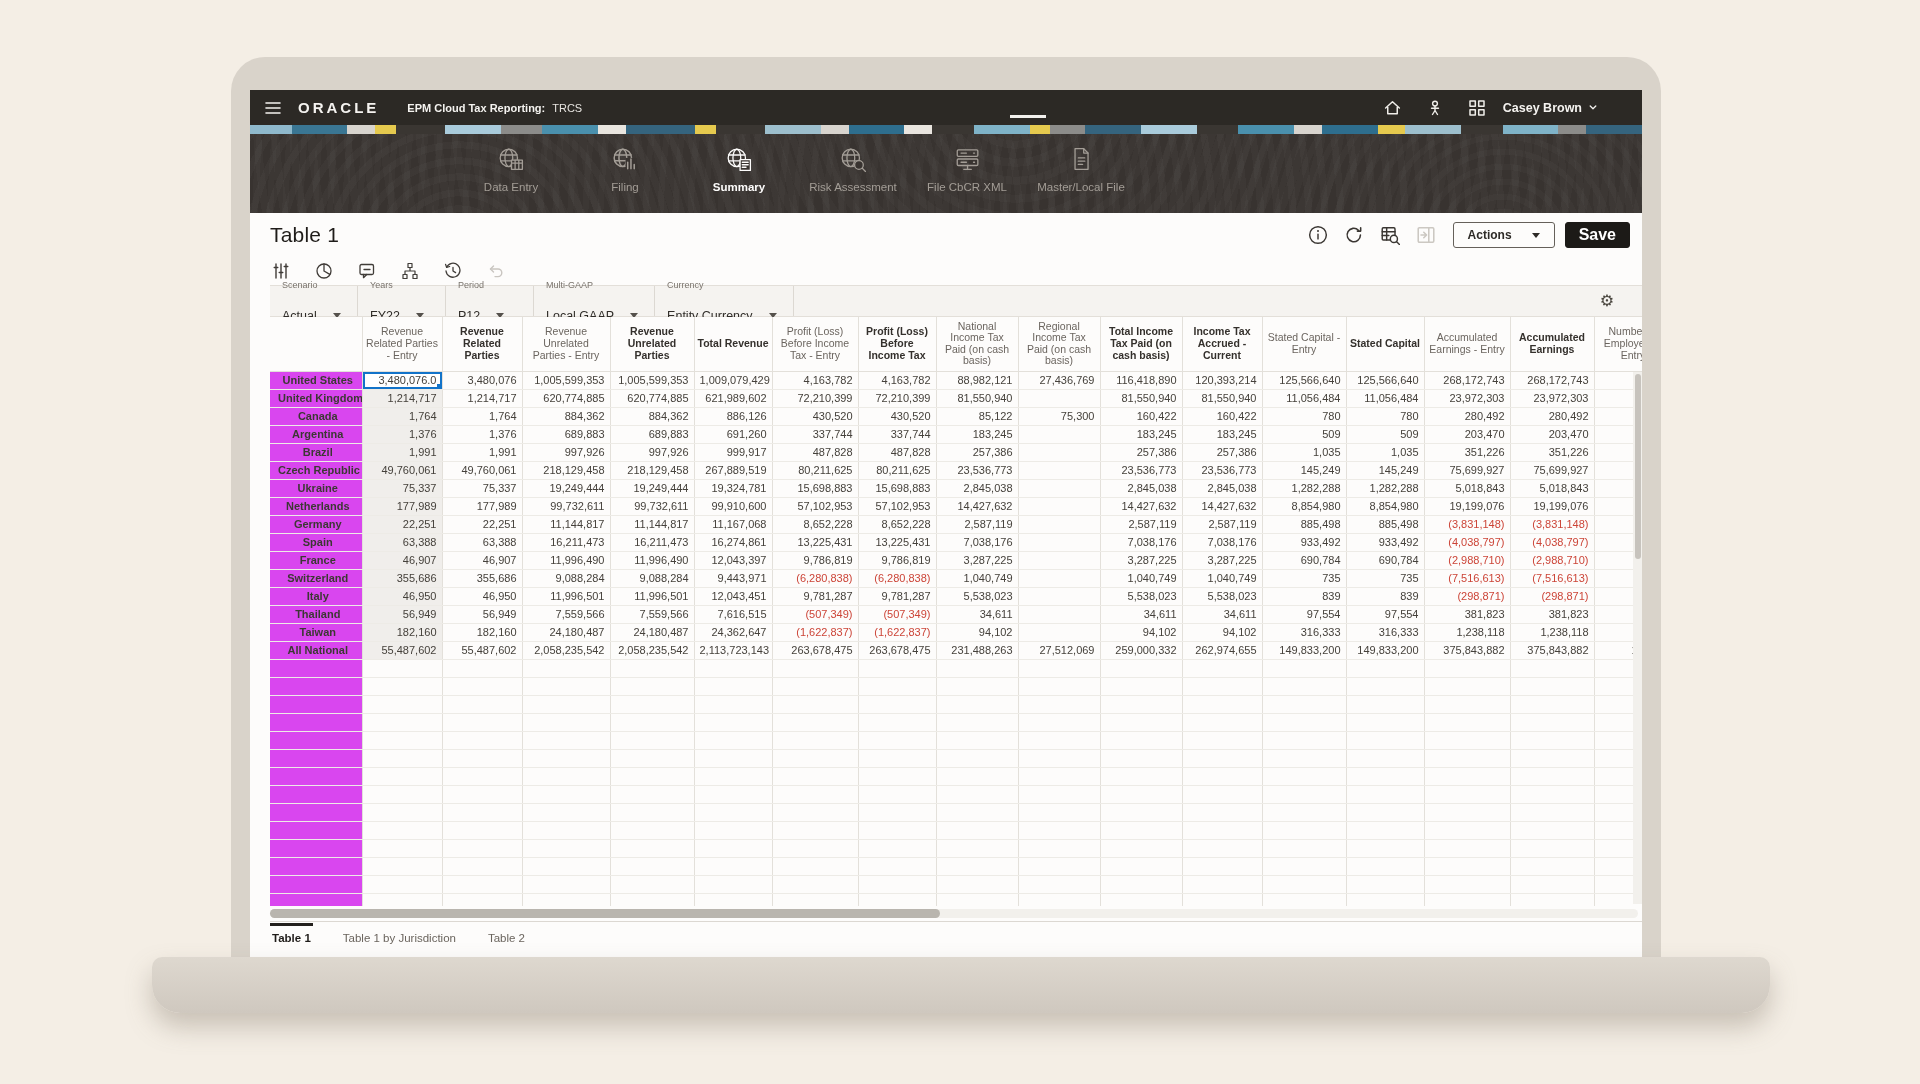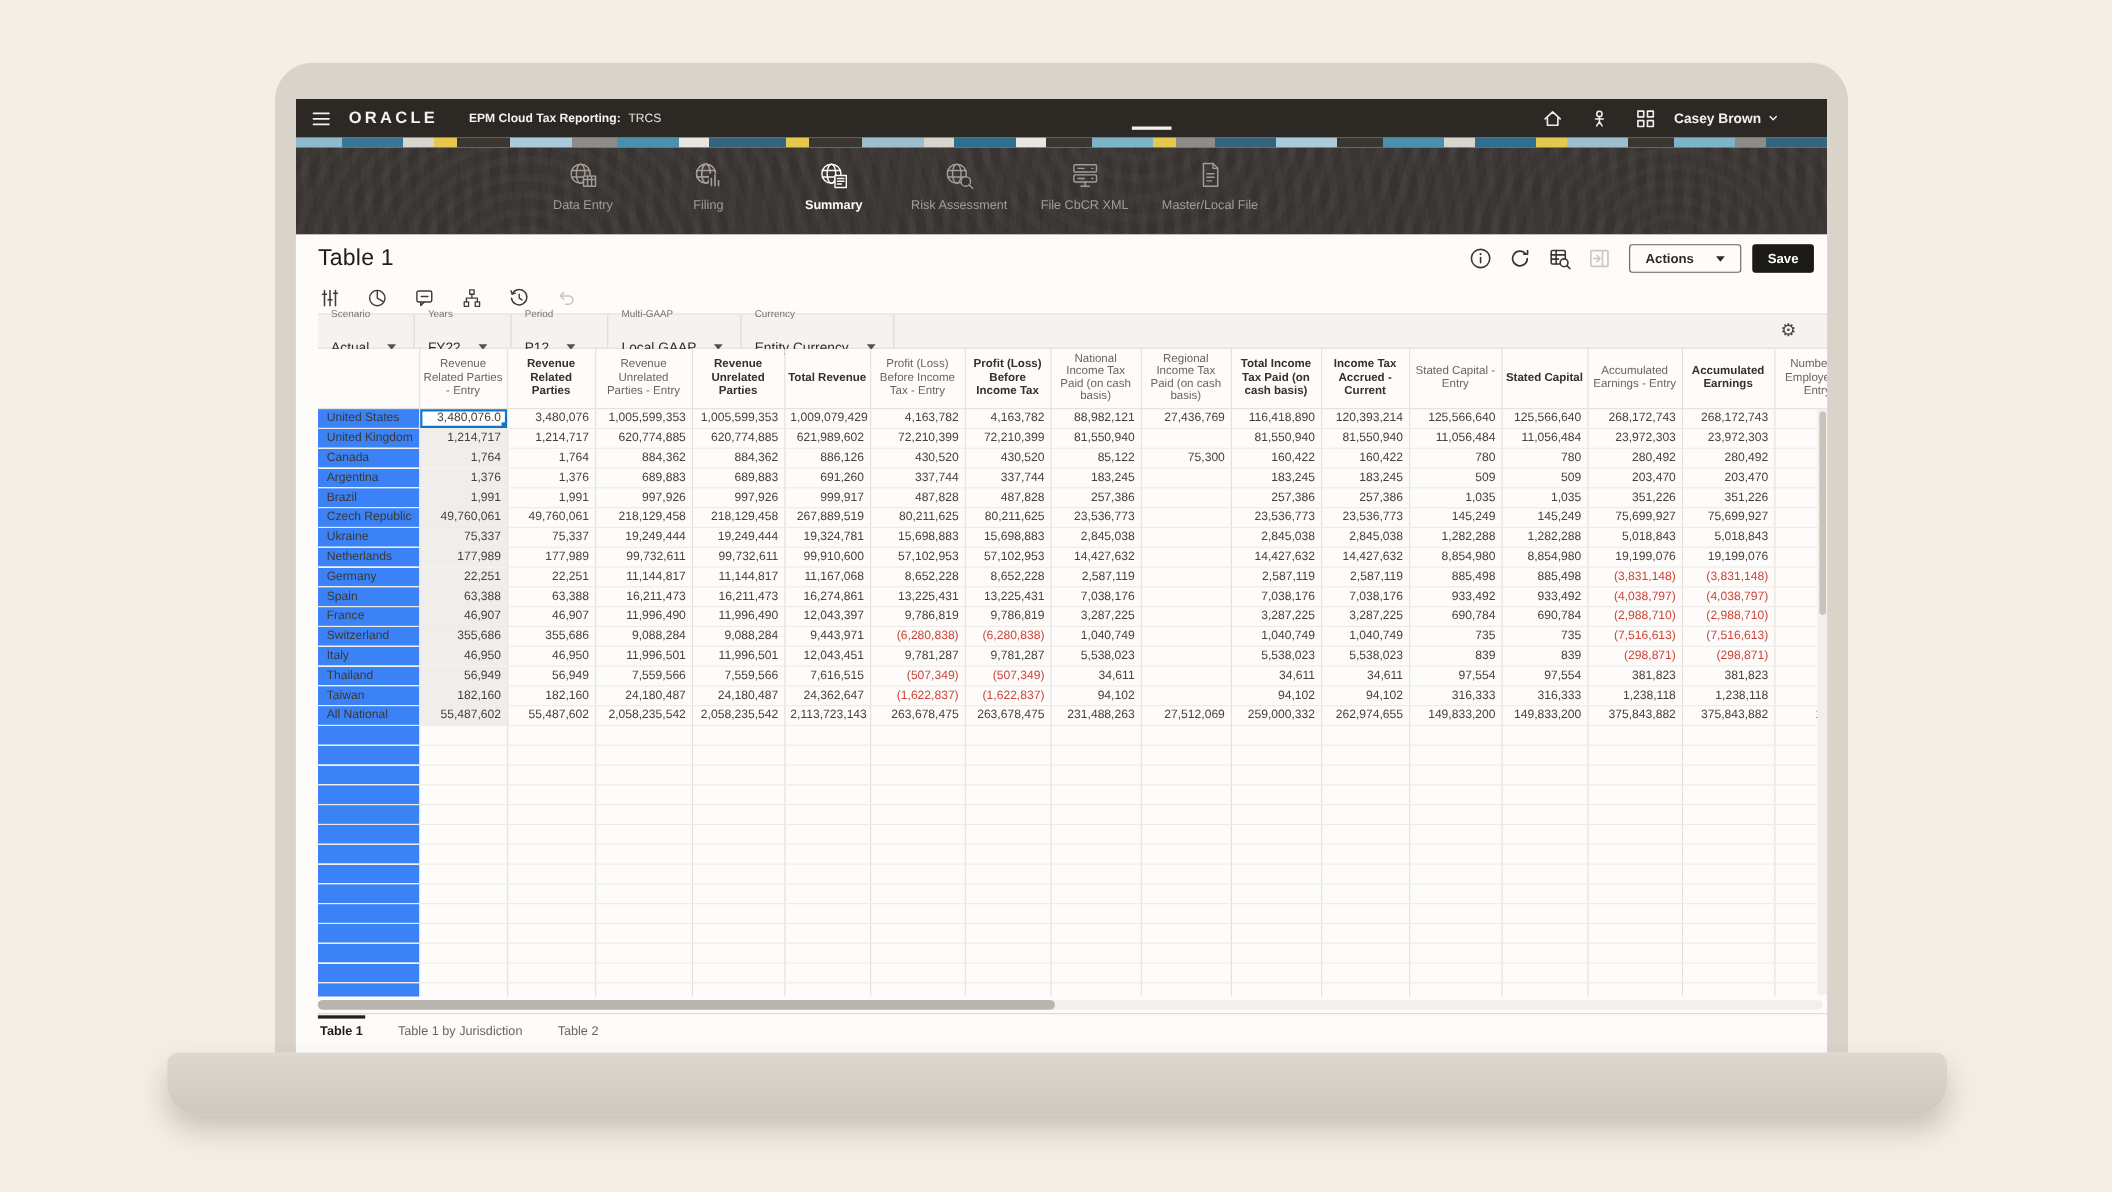--- a/index.html
+++ b/index.html
@@ -1,19 +1,19 @@
 <!DOCTYPE html>
 <html><head>
 <meta charset="utf-8">
 <style>
   * { margin:0; padding:0; box-sizing:border-box; }
   html,body { width:1920px; height:1084px; background:#f4eee5; font-family:"Liberation Sans","DejaVu Sans",sans-serif; overflow:hidden; }
 
   
-  .laptop { position:absolute; left:250px; top:57px; width:1430px; height:900px;
+  .laptop { position:absolute; left:231px; top:57px; width:1430px; height:900px;
             background:#d9d3ca; border-radius:34px 34px 0 0; }
   .base   { position:absolute; left:152px; top:957px; width:1618px; height:56px;
             background:linear-gradient(#ded8cf,#cfc8bf); border-radius:10px 10px 28px 28px;
             box-shadow:0 14px 26px rgba(120,110,95,.35); }
   .screen { position:absolute; left:19px; top:33px; width:1392px; height:867px;
             background:#fff; overflow:hidden; display:flex; flex-direction:column; }
 
   
   .topbar { height:35px; background:#2c2925; color:#f5f3f0; display:flex; align-items:center;
             padding:0 44px 0 10px; flex:0 0 auto; position:relative; }
@@ -57,21 +57,21 @@
   .titlerow { height:44px; flex:0 0 auto; display:flex; align-items:center; padding-right:12px; }
   .pagetitle { font-size:21px; color:#1f1c19; letter-spacing:.2px; }
   .titlerow .spacer { flex:1; }
   .hicon { width:22px; height:22px; margin-left:14px; display:flex; align-items:center; justify-content:center;
            color:#3a3632; cursor:pointer; }
   .hicon.disabled { color:#ccc8c2; cursor:default; }
   .btn-actions { margin-left:16px; height:26px; padding:0 14px; background:#fdfcfb; border:1px solid #65605a;
                  border-radius:3px; font-size:12px; font-weight:700; color:#2e2b27; display:flex; align-items:center;
                  gap:20px; cursor:pointer; }
   .btn-save { margin-left:10px; height:26px; padding:0 13px; background:#1c1a17; border:1px solid #1c1a17;
-              border-radius:3px; font-size:12px; font-weight:700; color:#fff; display:flex; align-items:center; cursor:pointer; }
+              border-radius:3px; font-size:16px; font-weight:700; color:#fff; display:flex; align-items:center; cursor:pointer; }
   .caret { width:0; height:0; border-left:4px solid transparent; border-right:4px solid transparent; border-top:5px solid #2e2b27; }
 
   .toolrow { height:28px; flex:0 0 auto; display:flex; align-items:center; gap:25px; padding-left:2px; }
   .tool-ic { width:18px; height:18px; color:#403c38; display:flex; align-items:center; justify-content:center; cursor:pointer; }
   .tool-ic.disabled { color:#c9c5c0; cursor:default; }
 
   
   .povrow { height:32px; flex:0 0 auto; background:#f5f3f0; border-top:1px solid #e3dfd9; border-bottom:1px solid #e3dfd9;
             display:flex; align-items:stretch; margin-right:0; }
   .pov-seg { display:flex; flex-direction:column; justify-content:center; padding:2px 16px 2px 12px;
@@ -83,21 +83,21 @@
   .gear { align-self:center; margin-right:28px; font-size:16px; color:#4a463f; cursor:pointer; line-height:1; }
 
   
   .gridwrap { flex:1; overflow:hidden; position:relative; }
   table.grid { border-collapse:collapse; table-layout:fixed; width:1402px; }
   .grid th, .grid td { border-right:1px solid #e3e0da; border-bottom:1px solid #edebe6; overflow:hidden; white-space:nowrap; }
   .grid thead th { height:54px; font-size:10.5px; line-height:1.1; font-weight:400; color:#6b655f;
                    text-align:center; vertical-align:middle; padding:1px 3px; border-bottom:1px solid #e3e0da; background:#fdfcfb; white-space:normal; }
   .grid thead th.boldcol { font-weight:700; color:#34302c; }
   .grid thead th .hwrap { position:relative; display:inline-block; max-width:100%; }
-  .grid tbody th { font-size:11px; font-weight:400; color:#3c3833; text-align:left; padding:0 4px 0 8px; background:#3b82f6; }
+  .grid tbody th { font-size:11px; font-weight:700; color:#3c3833; text-align:center; padding:0 4px 0 8px; background:#d946ef; }
   .grid td { height:18px; font-size:11px; color:#45413b; text-align:right; padding:0 5px; background:#fdfcfb; }
   .grid td.entry { background:#f0eeeb; }
   .grid td.neg { color:#cc4437; }
   .grid td.selected { background:#fff; box-shadow:inset 0 0 0 2px #1273c9; position:relative; }
   .grid td.selected::after { content:''; position:absolute; right:0; bottom:0; width:5px; height:5px; background:#1273c9; }
   .grid td:last-child { padding-right:34px; }
   .grid tr.emptyrow td { background:#fdfcfb; }
 
   .vscroll { position:absolute; right:0; top:55px; bottom:2px; width:9px; background:#f2f0ec; }
   .vscroll .thumb { position:absolute; top:2px; left:1.5px; width:6px; height:185px; background:#c7c3bd; border-radius:3px; }

